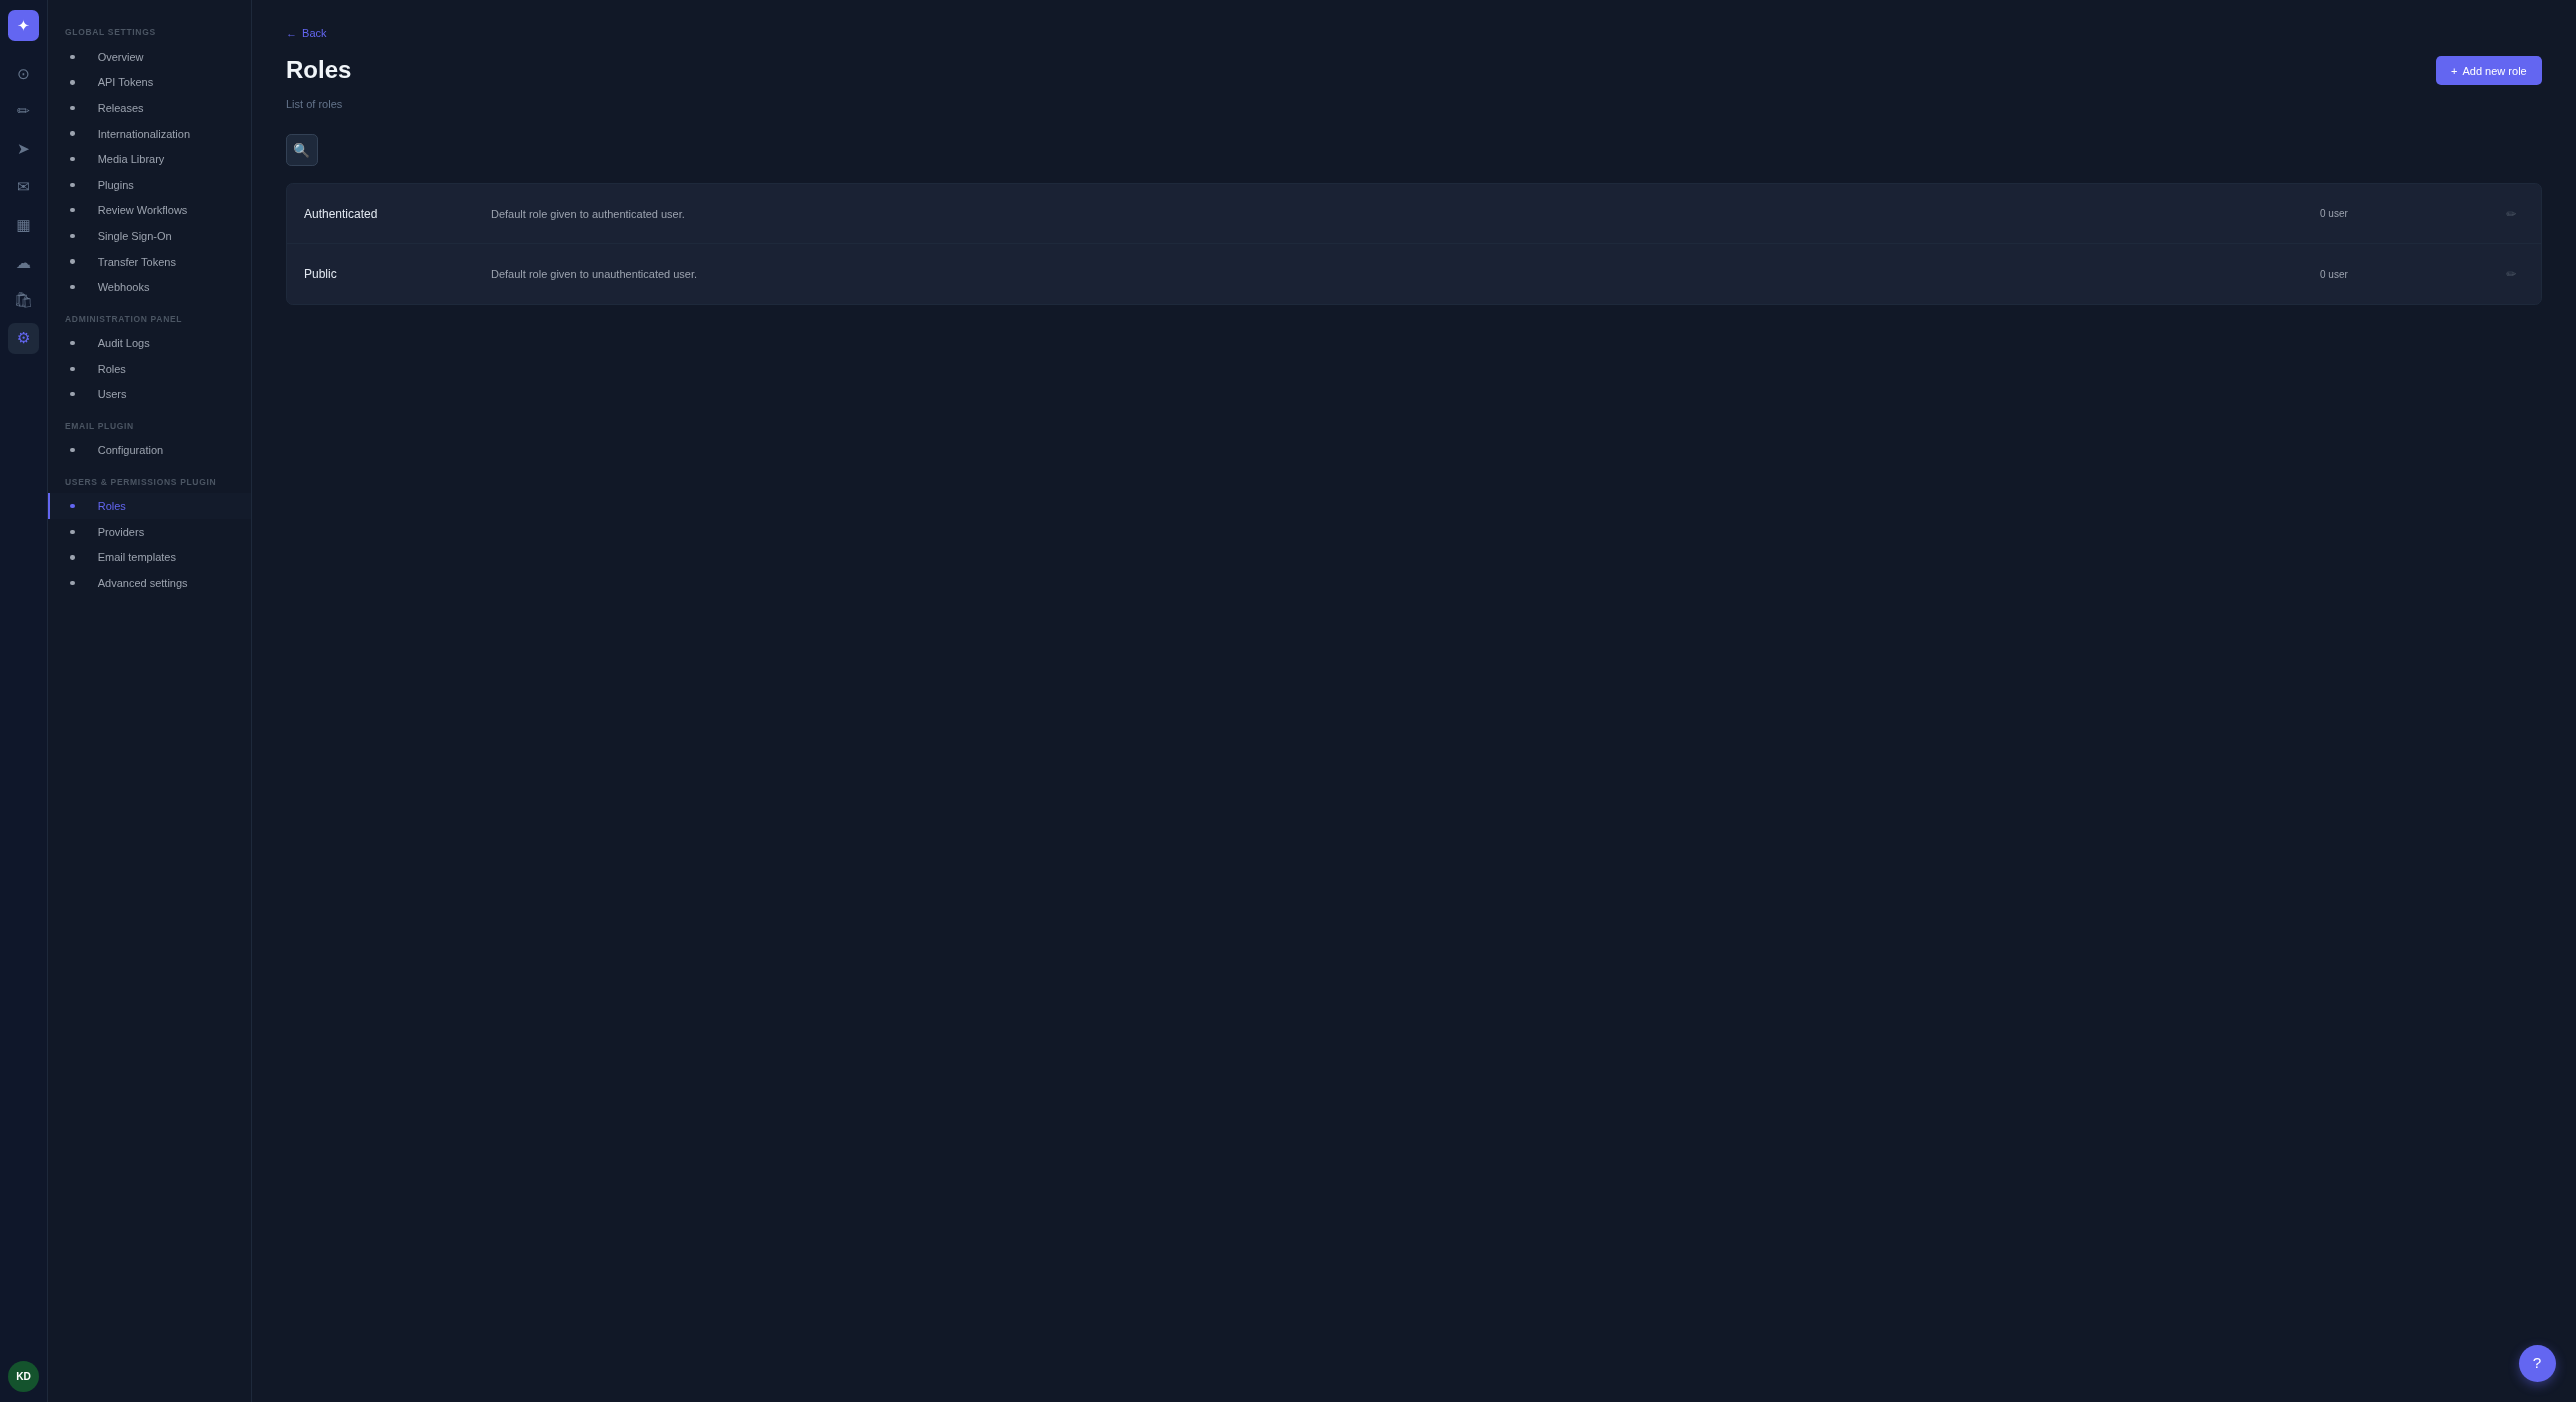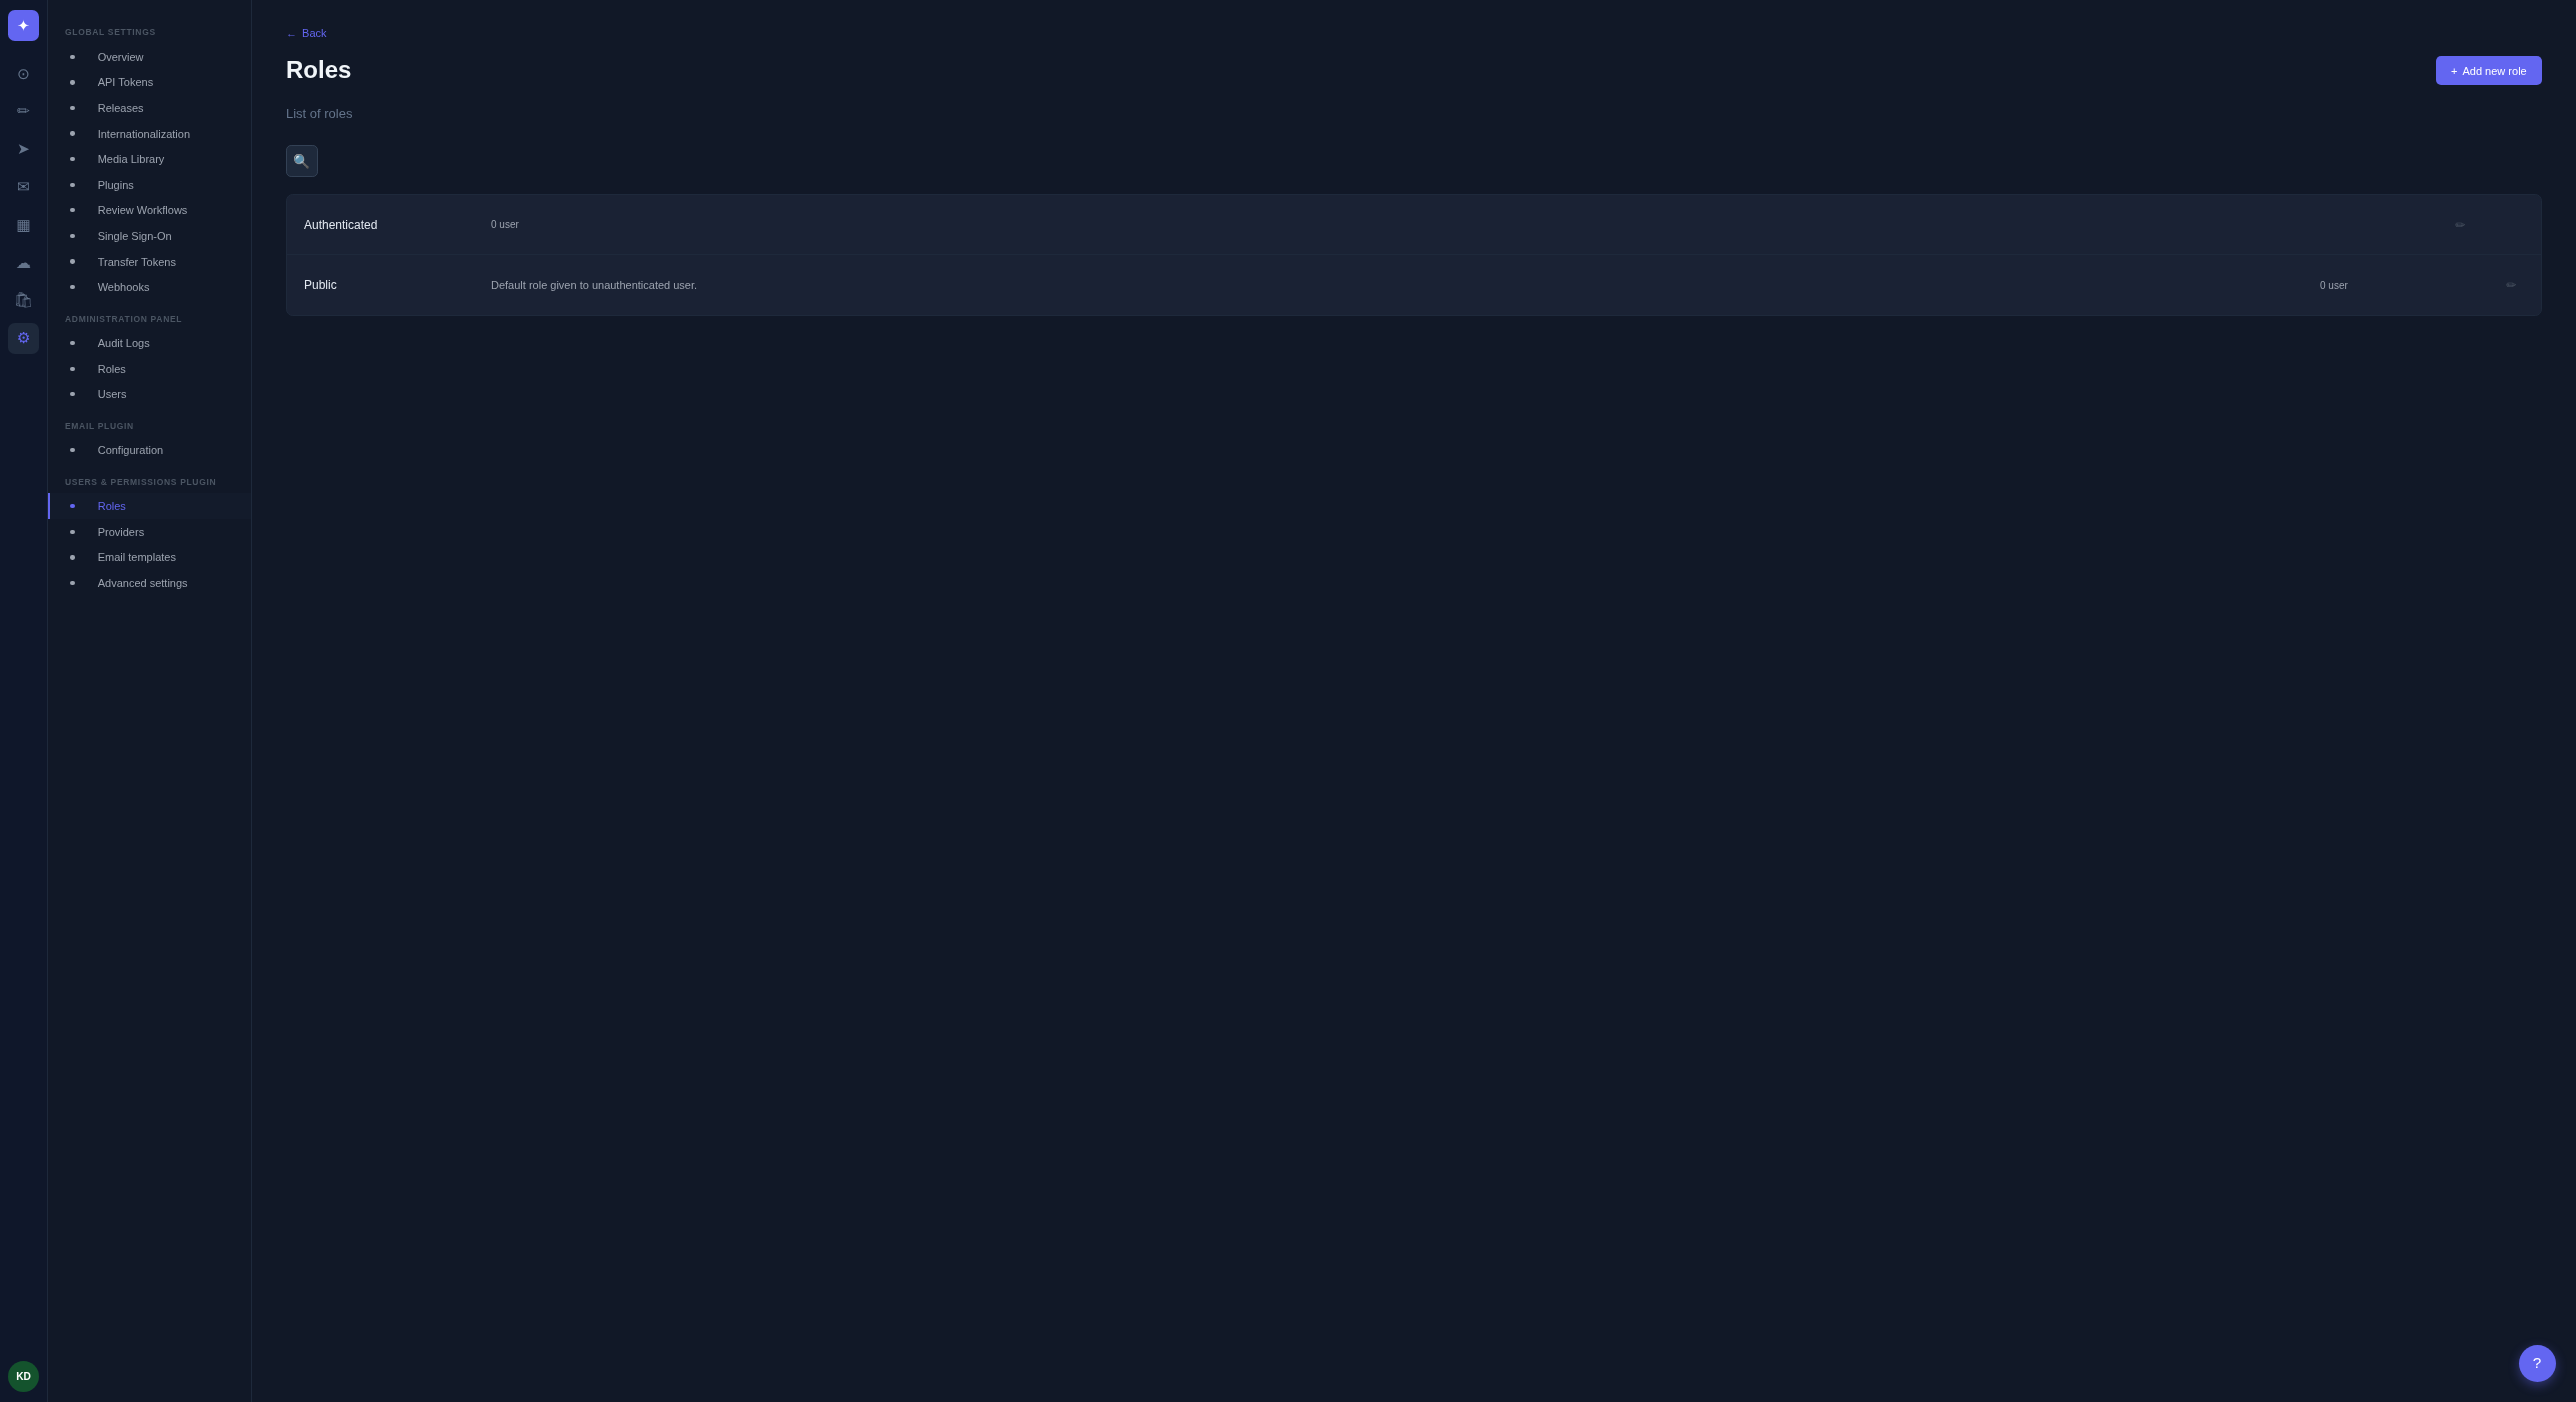--- a/index.html
+++ b/index.html
@@ -144,23 +144,23 @@
       justify-content: space-between;
       margin-bottom: 24px;
     }
     .page-title {
       font-size: 24px;
       font-weight: 700;
       color: #f1f5f9;
       line-height: 1.2;
     }
     .page-subtitle {
-      font-size: 13px;
+      font-size: 11px;
       color: #64748b;
-      margin-top: 21px;
+      margin-top: 13px;
     }
 
     .add-btn {
       display: flex;
       align-items: center;
       gap: 5.1px;
       background: #6366f1;
       color: white;
       border: none;
       border-radius: 5.1px;
@@ -391,20 +391,21 @@
     <div class="search-bar">
       <button class="search-btn">
         <span>🔍</span>
       </button>
     </div>
 
     <div class="table-container">
 
       <div class="table-row">
         <div class="cell-name">Authenticated</div>
+        <div class="cell-desc">Default role given to authenticated user.</div>
         <div class="cell-users">0 user</div>
         <div class="cell-action">
           <button class="edit-btn">✏</button>
         </div>
       </div>
 
       <div class="table-row">
         <div class="cell-name">Public</div>
         <div class="cell-desc">Default role given to unauthenticated user.</div>
         <div class="cell-users">0 user</div>

